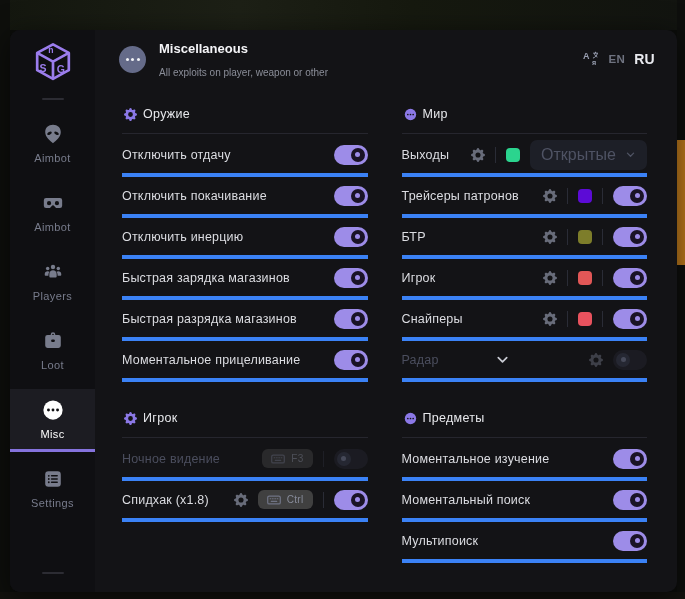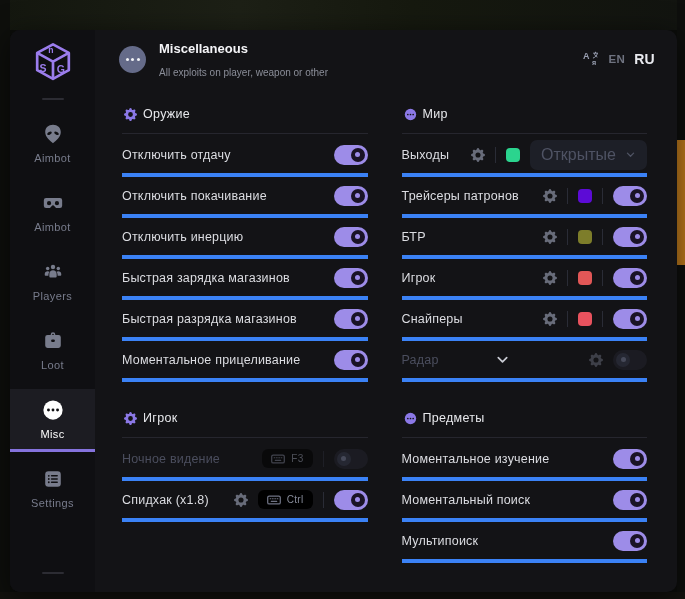--- a/index.html
+++ b/index.html
@@ -65,21 +65,21 @@
   .row.dim .row-label{color:#4b4e5e;}
   .row.dim .ctrl{opacity:.5;}
   .row-controls{display:flex;align-items:center;gap:10px;flex:0 0 auto;}
   .expand-chevron{width:15px;height:15px;color:#c9cbd4;cursor:pointer;flex:0 0 15px;}
   .expand-chevron svg{width:100%;height:100%;}
 
   .gear-btn{width:14px;height:14px;color:#686c7a;cursor:pointer;}
   .gear-btn svg{width:100%;height:100%;display:block;}
   .vsep{width:1px;height:16px;background:#2a2c36;}
   .swatch{width:14px;height:14px;border-radius:4px;cursor:pointer;}
-  .keybind{display:flex;align-items:center;gap:6px;background:#000000;border-radius:6px;
+  .keybind{display:flex;align-items:center;gap:6px;background:#404040;border-radius:6px;
     padding:4px 9px;cursor:pointer;}
   .keybind .kicon{width:14px;height:10px;color:#6f7384;}
   .keybind .kicon svg{width:100%;height:100%;display:block;}
   .keybind .ktext{font-size:10px;color:#878b9a;letter-spacing:.3px;}
   .dropdown{display:flex;align-items:center;gap:9px;background:#1d1f27;border-radius:7px;
     padding:6px 11px;cursor:pointer;}
   .dropdown .dtext{font-size:16px;color:#4f5364;}
   .dropdown .dchev{width:11px;height:11px;color:#4f5364;}
   .dropdown .dchev svg{width:100%;height:100%;display:block;}
 

